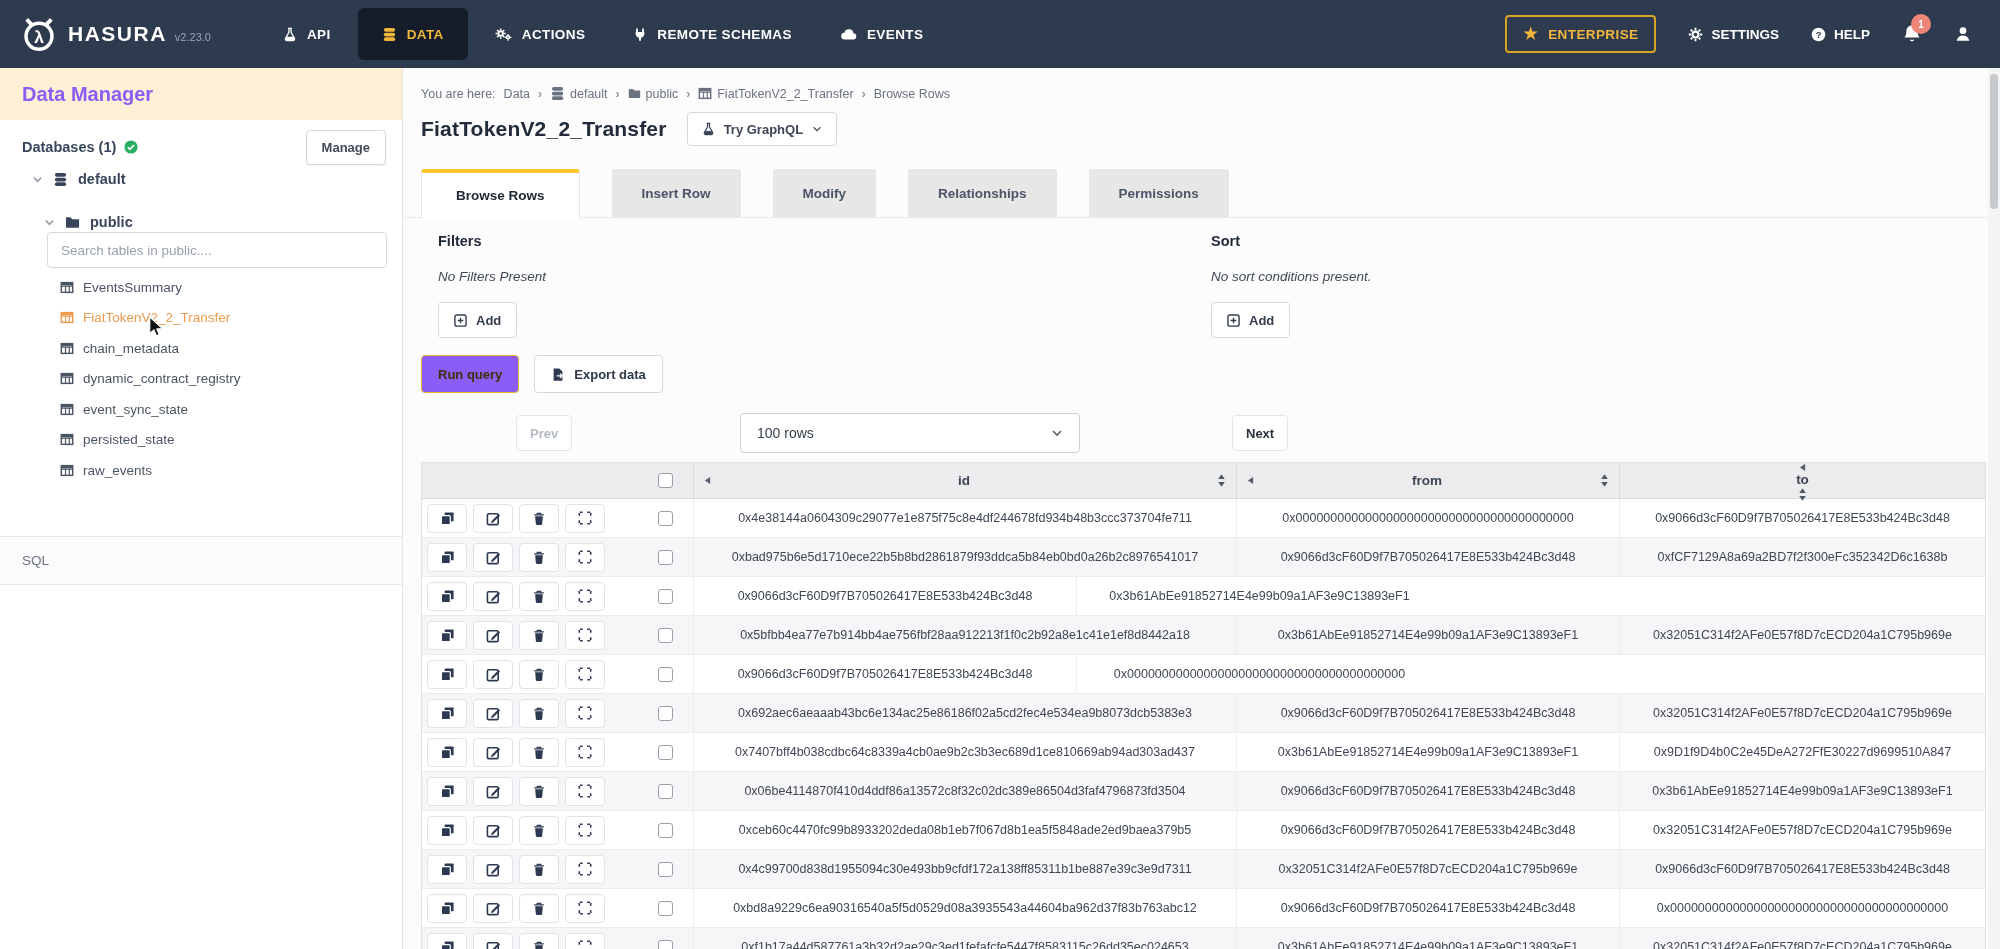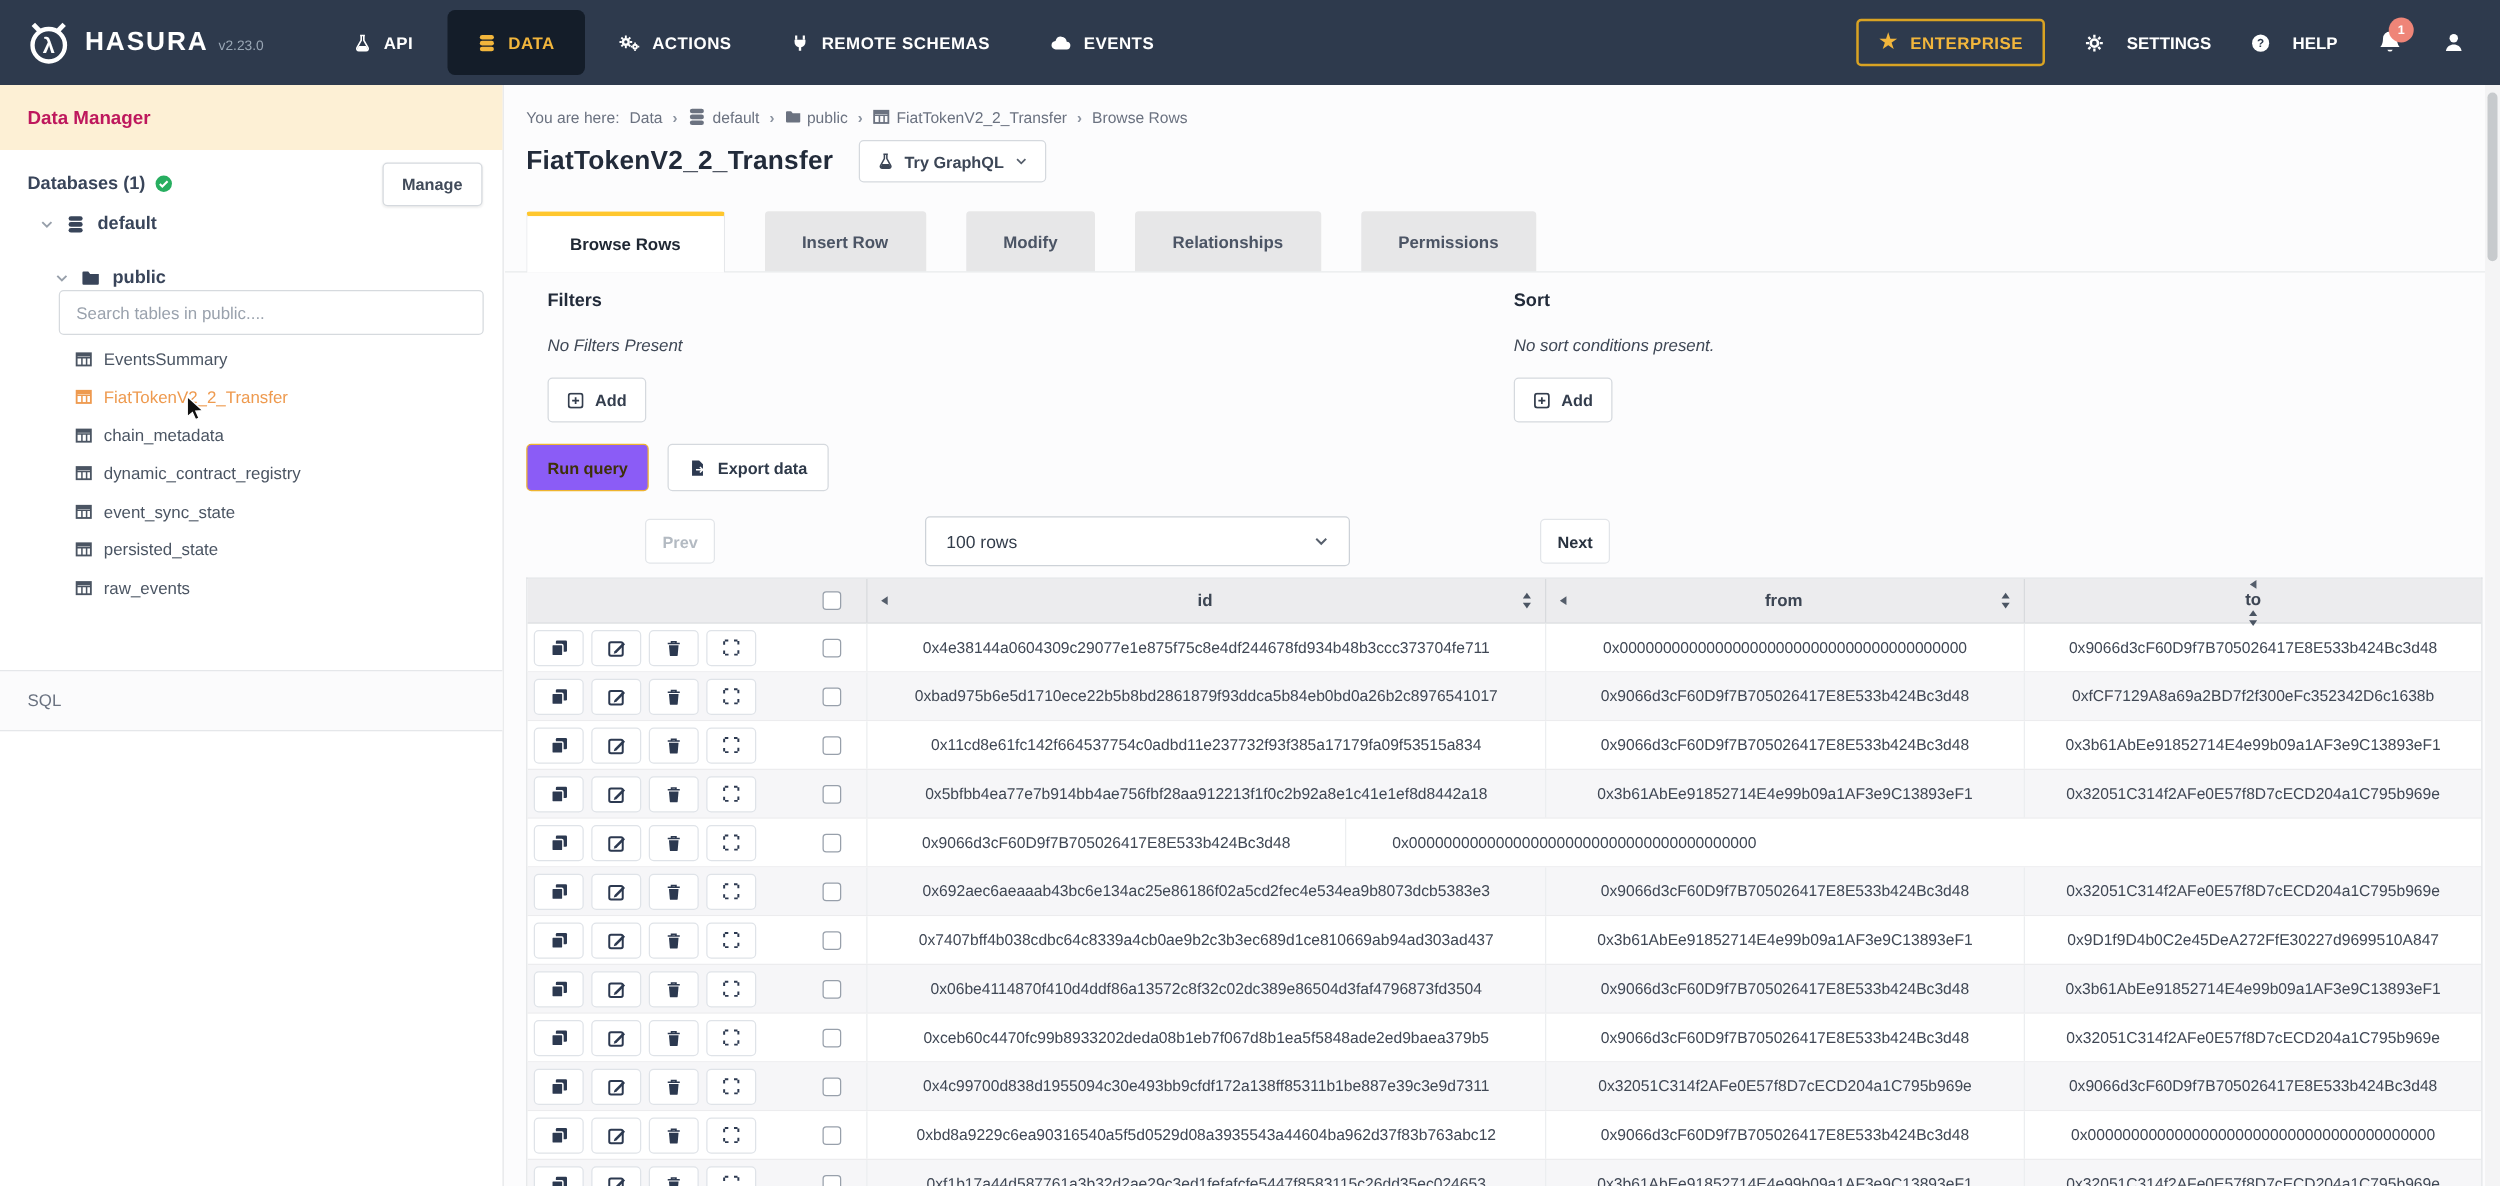--- a/index.html
+++ b/index.html
@@ -10,27 +10,27 @@
   
   .navbar { position:absolute; top:0; left:0; width:2000px; height:68px; background:#2e3a4d; display:flex; align-items:center; color:#fff; z-index:30; }
   .brand { display:flex; align-items:center; padding-left:20px; }
   .brand-name { font-size:21px; font-weight:bold; letter-spacing:1.5px; margin-left:10px; }
   .brand-version { font-size:11px; color:#9aa7b5; margin-left:8px; margin-top:5px; }
   .nav-items { display:flex; align-items:center; height:100%; margin-left:48px; }
   .nav-item { display:flex; align-items:center; gap:10px; padding:0 24px; height:100%; font-size:13.5px; font-weight:bold; letter-spacing:.4px; color:#fff; cursor:pointer; }
   .nav-item.active { background:#141d29; border-radius:6px; height:52px; color:#f2b63c; margin:0 3px; }
   .nav-right { margin-left:auto; display:flex; align-items:center; gap:32px; padding-right:28px; }
   .enterprise-btn { display:flex; gap:10px; align-items:center; border:2px solid #d9a323; color:#f2b63c; border-radius:4px; padding:9px 16px; font-weight:bold; font-size:13.5px; letter-spacing:.4px; cursor:pointer; }
-  .nav-link { display:flex; gap:18px; align-items:center; font-weight:bold; font-size:13.5px; cursor:pointer; }
+  .nav-link { display:flex; gap:8px; align-items:center; font-weight:bold; font-size:13.5px; cursor:pointer; }
   .bell-wrap { position:relative; cursor:pointer; }
   .badge { position:absolute; top:-10px; right:-9px; background:#ef8578; color:#fff; width:20px; height:20px; border-radius:50%; font-size:10px; font-weight:bold; display:flex; align-items:center; justify-content:center; }
 
   
   .sidebar { position:absolute; top:68px; left:0; width:403px; height:881px; background:#fff; border-right:1px solid #e3e5e8; z-index:10; }
-  .dm-header { position:absolute; top:0; left:0; right:0; height:52px; background:#fdf0d5; display:flex; align-items:center; padding-left:22px; font-size:15px; font-weight:bold; color:#be185d; }
+  .dm-header { position:absolute; top:0; left:0; right:0; height:52px; background:#fdf0d5; display:flex; align-items:center; padding-left:22px; font-size:20px; font-weight:bold; color:#8b5cf6; }
   .db-row { position:absolute; top:60px; left:22px; right:16px; height:38px; display:flex; align-items:center; }
   .db-label { font-weight:bold; font-size:14.5px; color:#39455a; display:flex; gap:8px; align-items:center; }
   .manage-btn { margin-left:auto; border:1px solid #d5d9de; border-radius:4px; background:#fff; padding:9px 15px; font-weight:bold; font-size:13px; color:#414b5a; box-shadow:0 1px 2px rgba(0,0,0,.07); cursor:pointer; }
   .tree-row { position:absolute; display:flex; align-items:center; gap:10px; font-weight:bold; font-size:14.5px; color:#39455a; cursor:pointer; }
   .tree-row .chev { color:#98a0ab; }
   .tree-default { top:103px; left:32px; }
   .tree-public { top:146px; left:44px; }
   .search-input { position:absolute; top:164px; left:47px; width:340px; height:36px; border:1px solid #d6dade; border-radius:4px; padding:0 13px; font-size:13.5px; color:#4b5563; font-family:"Liberation Sans", sans-serif; }
   .search-input::placeholder { color:#9aa2ad; }
   .table-list { position:absolute; top:204px; left:60px; right:10px; }
@@ -606,21 +606,20 @@
               <span class="icon">
                 <svg width="14" height="14" viewBox="0 0 16 16">
                   <path d="M1.5 5.5v-4h4M10.5 1.5h4v4M14.5 10.5v4h-4M5.5 14.5h-4v-4" fill="none" stroke="currentColor" stroke-width="1.8" stroke-dasharray="3.2 1.4"></path>
                 </svg>
               </span>
             </button>
           </div>
           <div class="td-check">
             <span class="checkbox"></span>
           </div>
-          <div class="td-val col-id">0x11cd8e61fc142f664537754c0adbd11e237732f93f385a17179fa09f53515a834</div>
           <div class="td-val col-from">0x9066d3cF60D9f7B705026417E8E533b424Bc3d48</div>
           <div class="td-val col-to">0x3b61AbEe91852714E4e99b09a1AF3e9C13893eF1</div>
         </div>
         <div class="tr">
           <div class="td-actions">
             <button class="action-btn">
               <span class="icon">
                 <svg width="15" height="15" viewBox="0 0 16 16">
                   <rect x="5" y="1.5" width="9.5" height="9.5" rx="1" fill="currentColor"></rect>
                   <rect x="1.5" y="5" width="9.5" height="9.5" rx="1" fill="currentColor" stroke="#fff" stroke-width="1.3"></rect>

